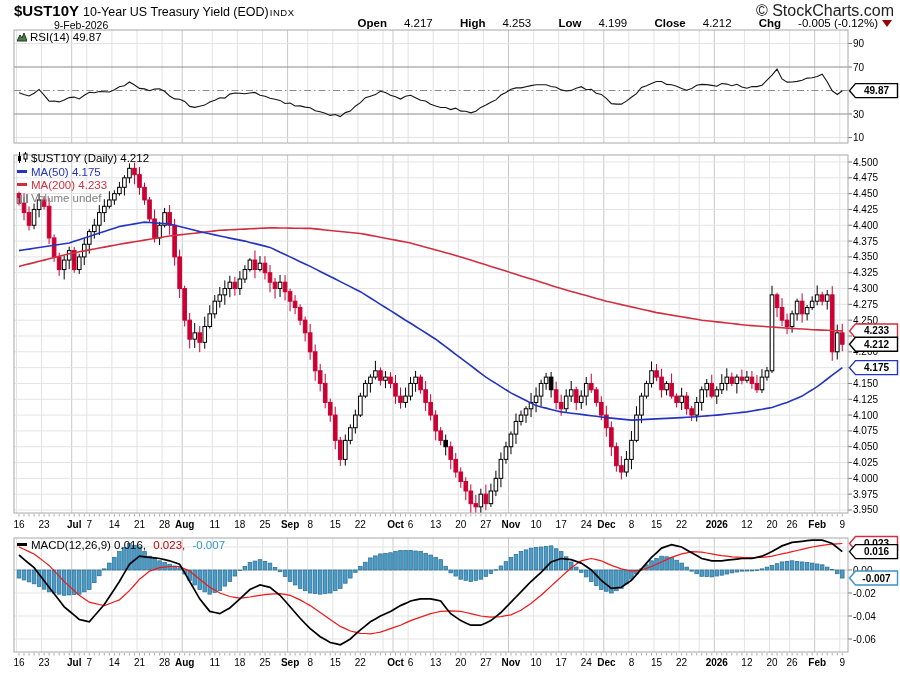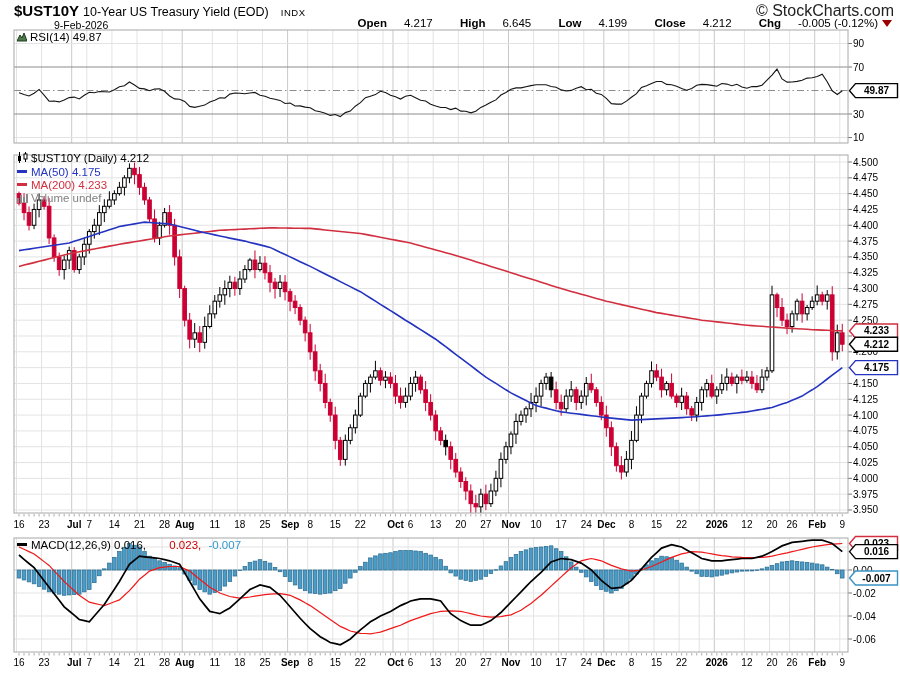--- a/index.html
+++ b/index.html
@@ -2,21 +2,21 @@
 <html><head>
 <meta charset="utf-8">
 <style>
   html,body{margin:0;padding:0;background:#fff;}
   .page{position:relative;width:900px;height:673px;background:#fff;overflow:hidden;
         font-family:"Liberation Sans","DejaVu Sans",sans-serif;color:#000;}
   .abs{position:absolute;}
   .hdr{left:14px;top:2px;white-space:nowrap;}
   .sym{font-size:15px;font-weight:bold;text-align:right;}
   .ttl{font-size:12.5px;margin-left:4px;}
-  .exch{font-size:9.5px;margin-left:12px;letter-spacing:.5px;}
+  .exch{font-size:9.5px;margin-left:1px;letter-spacing:.5px;}
   .copyright{right:6px;top:2px;font-size:16px;color:#222;}
   .date{left:14px;top:19px;font-size:10.5px;margin-left:40px;}
   .quote{right:8px;top:17px;font-size:11.5px;white-space:nowrap;}
   .quote .b{font-weight:bold;margin-left:24px;}
   .quote .v{margin-left:17px;}
   .tri{display:inline-block;width:0;height:0;border-left:5px solid transparent;
        border-right:5px solid transparent;border-top:7px solid #990000;margin-left:4px;}
   .leg{font-size:11.5px;white-space:nowrap;line-height:13px;}
   .leg .icon{display:inline-block;vertical-align:-1px;margin-right:3px;}
   .dash{display:inline-block;width:10px;height:3px;vertical-align:3px;margin-right:4px;}
@@ -1185,21 +1185,21 @@
       </svg></div>
 
   <div class="abs hdr">
     <span class="sym">$UST10Y</span><span class="ttl">10-Year US Treasury Yield (EOD)</span><span class="exch">INDX</span>
   </div>
   <div class="abs copyright">© StockCharts.com</div>
   <div class="abs date">9-Feb-2026</div>
 
   <div class="abs quote">
     <span class="b">Open</span><span class="v">4.217</span>
-    <span class="b">High</span><span class="v">6.645</span>
+    <span class="b">High</span><span class="v">4.253</span>
     <span class="b">Low</span><span class="v">4.199</span>
     <span class="b">Close</span><span class="v">4.212</span>
     <span class="b">Chg</span><span class="v">-0.005 (-0.12%)</span><span class="tri" style="border-top-color: rgb(153, 0, 0);"></span>
   </div>
 
   <div class="abs leg" style="left:17px;top:31px">
     <span class="icon"><svg width="10" height="10">
           <polygon points="0,9 3,3 5,6 7,1 10,9" fill="#4e7a4e" stroke="#1d3d1d" stroke-width="1"></polygon>
         </svg></span><span>RSI(14) 49.87</span>
   </div>
@@ -1224,17 +1224,17 @@
             <rect x="0" y="5" width="2" height="5" fill="#888"></rect>
             <rect x="3" y="2" width="2" height="8" fill="#888"></rect>
             <rect x="6" y="4" width="2" height="6" fill="#888"></rect>
             <rect x="9" y="1" width="2" height="9" fill="#888"></rect>
           </svg></span><span style="color: rgb(128, 128, 128);">Volume undef</span>
     </div>
   </div>
 
   <div class="abs leg" style="left:17px;top:539px">
     <span class="dash" style="background:#000"></span><span>MACD(12,26,9) 0.016,</span>
-    <span style="margin-left: 20px; color: rgb(204, 0, 0);">0.023,</span>
+    <span style="margin-left: 4px; color: rgb(204, 0, 0);">0.023,</span>
     <span style="margin-left: 4px; color: rgb(51, 153, 204);">-0.007</span>
   </div>
 
 </div>
 
 </body></html>

